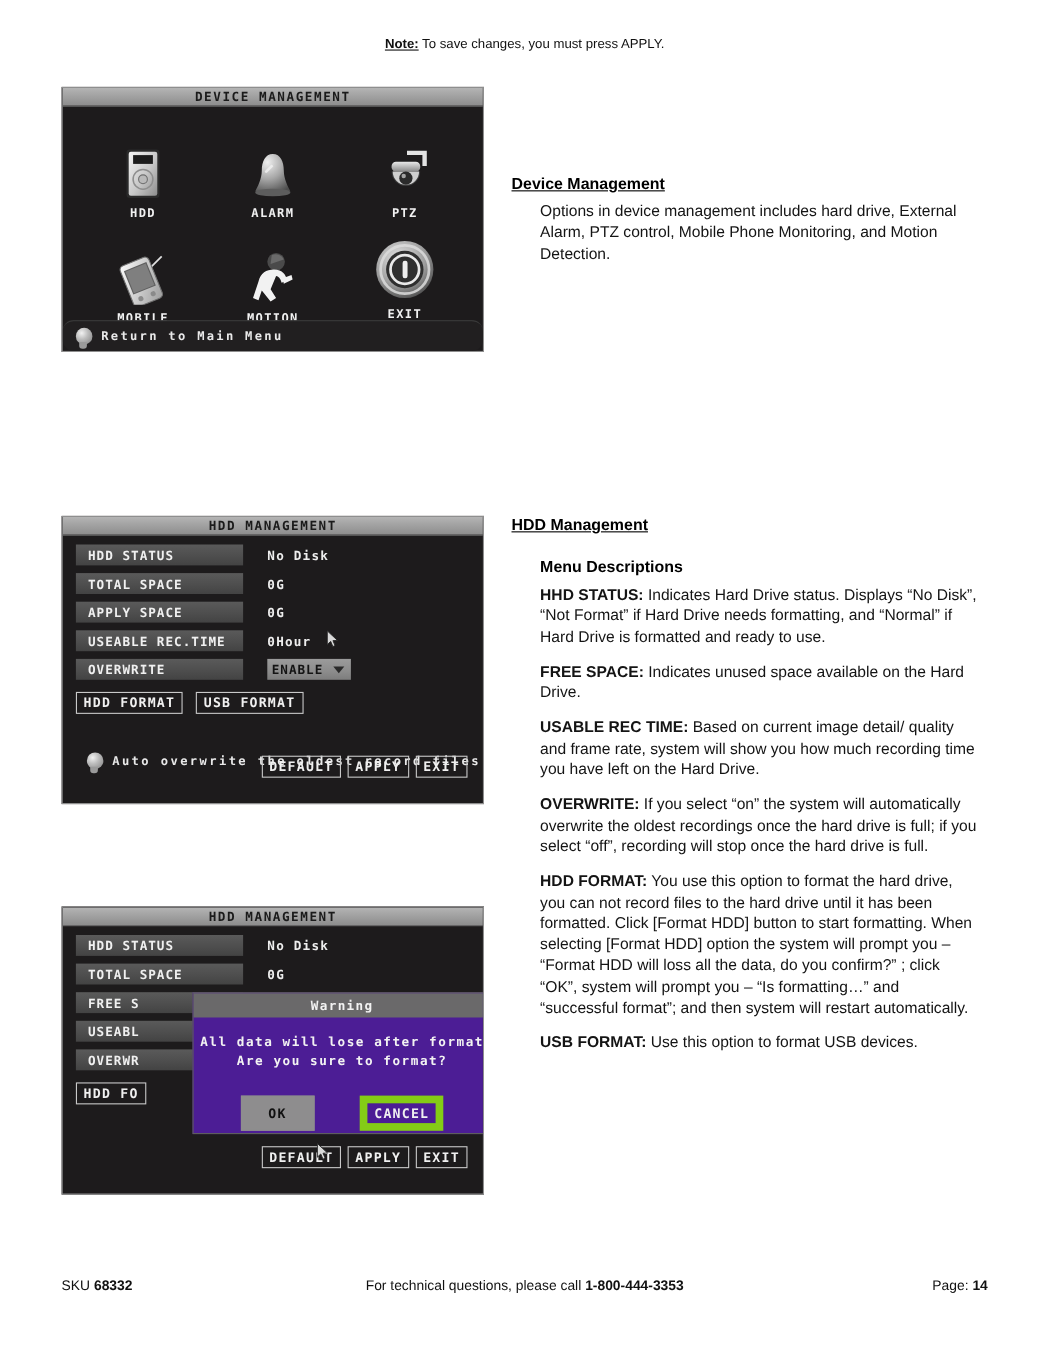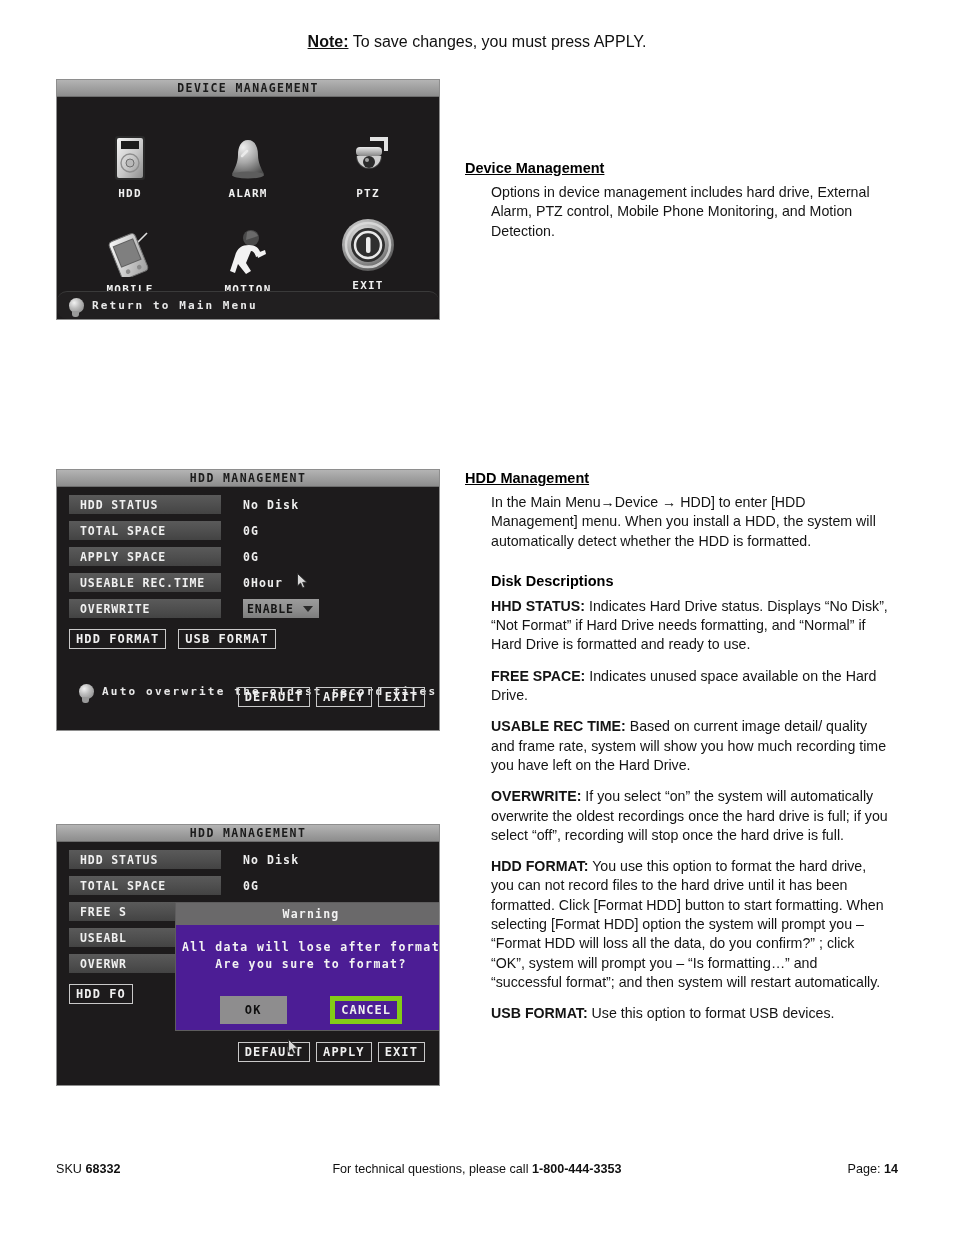--- a/index.html
+++ b/index.html
@@ -12,21 +12,21 @@
     color: #000000;
     position: relative;
     overflow: hidden;
   }
 
   
   .note-line {
     position: absolute;
     top: 33px; left: 0; width: 954px;
     text-align: center;
-    font-size: 16px;
+    font-size: 12px;
     color: #111;
   }
   .note-label { font-weight: bold; text-decoration: underline; }
 
   
   .dvr {
     position: absolute;
     background: #1d1b1c;
     border: 1px solid #8e8e8e;
     overflow: hidden;
@@ -247,21 +247,21 @@
     border: 1px solid #8e8d8e;
     font-family: "DejaVu Sans Mono", monospace;
     font-size: 12px;
     font-weight: bold;
     letter-spacing: 1.2px;
     padding: 2px 24px;
   }
   .warn-cancel {
     background: transparent;
     color: #f0f0f0;
-    border: 5px solid #84cc16;
+    border: 7px solid #84cc16;
     font-family: "DejaVu Sans Mono", monospace;
     font-size: 12px;
     font-weight: bold;
     letter-spacing: 1.1px;
     padding: 2px 6px;
   }
 
   
   .cursor { position: absolute; width: 11px; height: 16px; }
 
@@ -538,23 +538,22 @@
   </div>
 </div>
 
 <div class="col" id="txt-device">
   <div class="sec-head">Device Management</div>
   <p class="para">Options in device management includes hard drive, External Alarm, PTZ control, Mobile Phone Monitoring, and Motion Detection.</p>
 </div>
 
 <div class="col" id="txt-hdd">
   <div class="sec-head">HDD Management</div>
-  <p class="para">In the Main Menu→Device → HDD] to enter [HDD Management] menu. When you install a HDD, the system will automatically detect whether the HDD is formatted.</p>
-
-  <div class="sub-head" style="margin-top:22px;">Disk Descriptions</div>
+
+  <div class="sub-head" style="margin-top:22px;">Menu Descriptions</div>
 
   <p class="para">
     <b>HHD STATUS:</b><span> Indicates Hard Drive status. Displays “No Disk”, “Not Format” if Hard Drive needs formatting, and “Normal” if Hard Drive is formatted and ready to use.</span>
   </p>
   <p class="para">
     <b>FREE SPACE:</b><span> Indicates unused space available on the Hard Drive.</span>
   </p>
   <p class="para">
     <b>USABLE REC TIME:</b><span> Based on current image detail/ quality and frame rate, system will show you how much recording time you have left on the Hard Drive.</span>
   </p>

